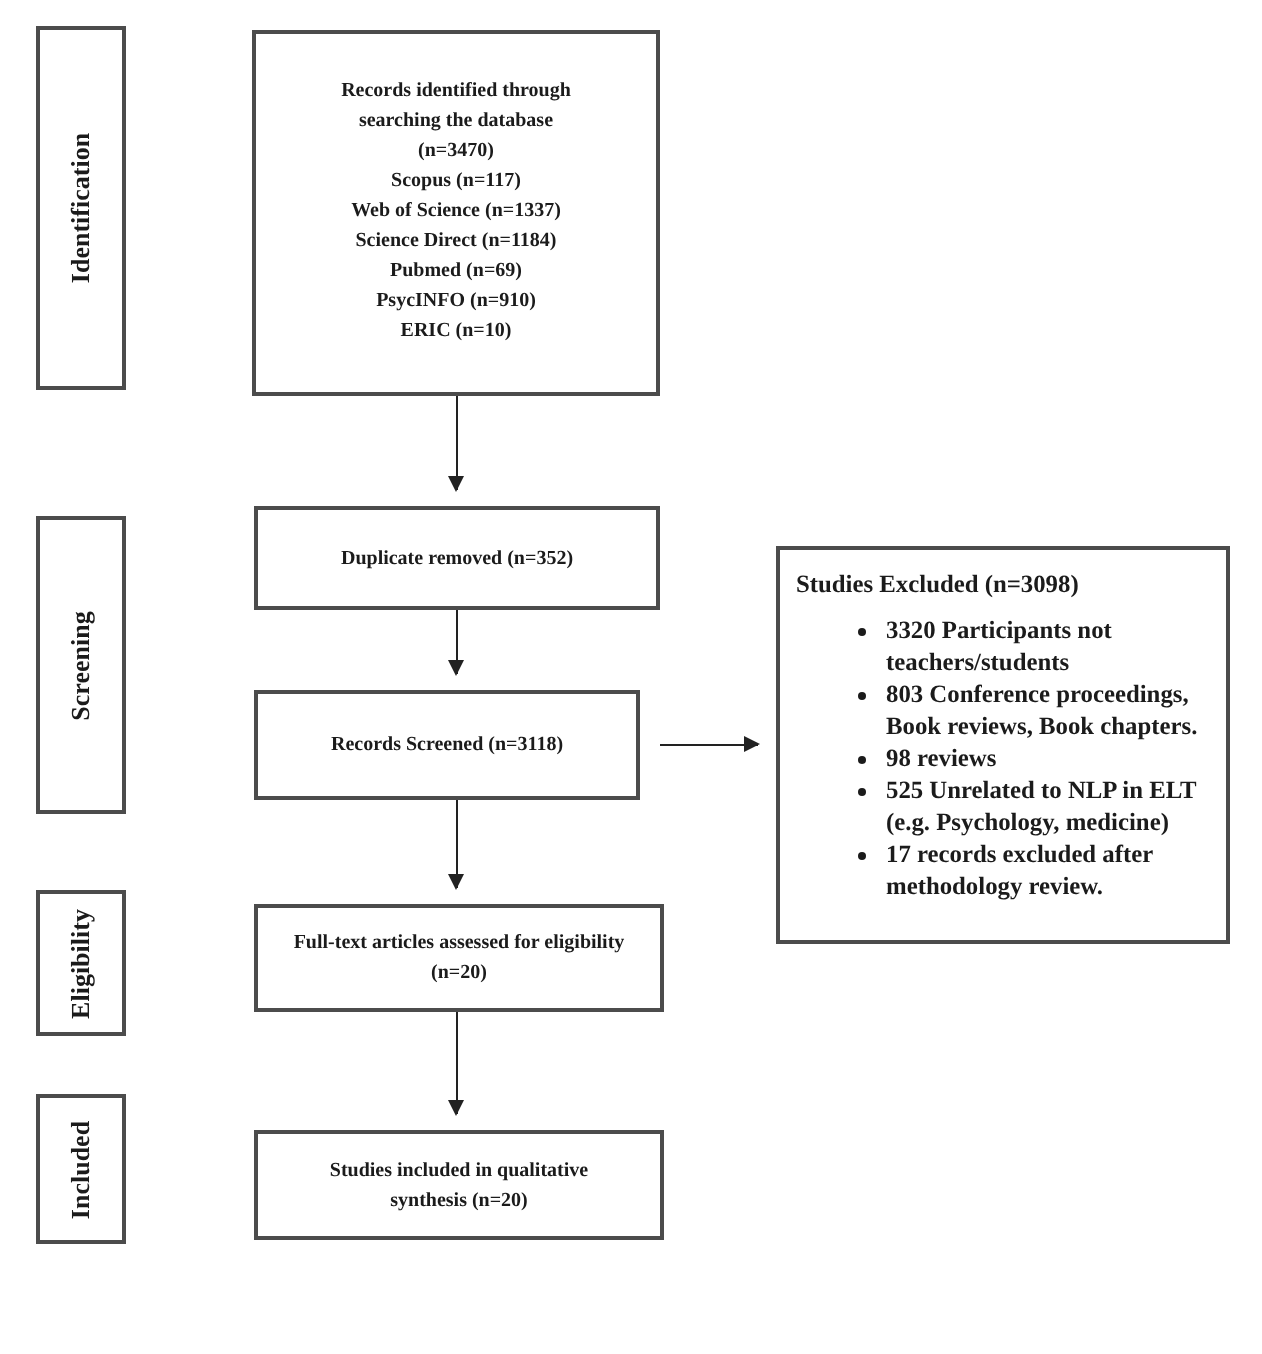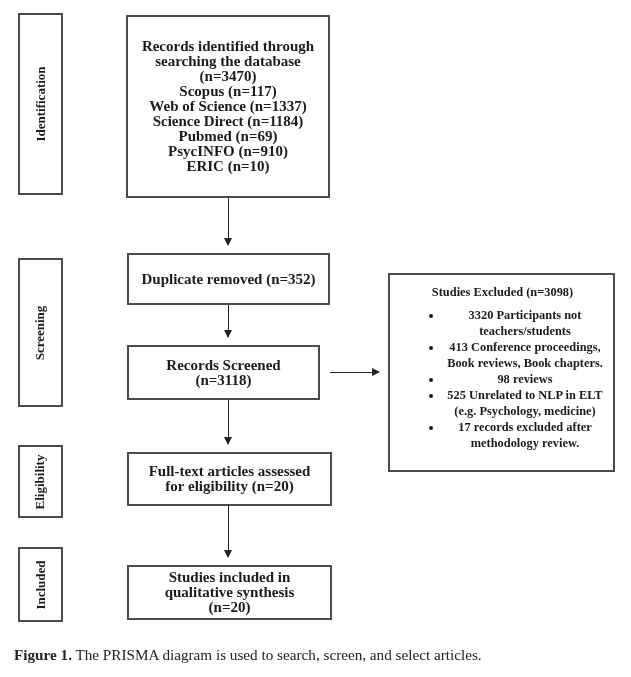--- a/index.html
+++ b/index.html
@@ -3,39 +3,39 @@
 <meta charset="utf-8">
 <style>
   html,body{margin:0;padding:0;background:#ffffff;}
   .figure{
     position:relative;width:631px;height:677px;background:#ffffff;
     font-family:"Liberation Serif","DejaVu Serif",serif;color:#1b1b1b;overflow:hidden;
   }
   .box{
     position:absolute;box-sizing:border-box;border:2px solid #4c4c4c;background:#ffffff;
     display:flex;align-items:center;justify-content:center;text-align:center;
-    font-weight:bold;font-size:15px;line-height:15px;padding:4px 12px;
+    font-weight:bold;font-size:10px;line-height:15px;padding:4px 12px;
   }
   
   .stage-box{position:absolute;box-sizing:border-box;border:2px solid #4c4c4c;background:#fff;
     display:flex;align-items:center;justify-content:center;}
   .stage-label{transform:rotate(-90deg);white-space:nowrap;font-weight:bold;font-size:13px;}
   .pos-stage-identification{left:18px;top:13px;width:45px;height:182px;}
   .pos-stage-screening{left:18px;top:258px;width:45px;height:149px;}
   .pos-stage-eligibility{left:18px;top:445px;width:45px;height:73px;}
   .pos-stage-included{left:18px;top:547px;width:45px;height:75px;}
   
   .pos-box-identification{left:126px;top:15px;width:204px;height:183px;flex-direction:column;line-height:14.9px;padding:4px 6px;}
   .pos-box-duplicate{left:127px;top:253px;width:203px;height:52px;}
   .pos-box-screened{left:127px;top:345px;width:193px;height:55px;}
   .pos-box-fulltext{left:127px;top:452px;width:205px;height:54px;padding:4px 16px;}
   .pos-box-included{left:127px;top:565px;width:205px;height:55px;padding:4px 16px;}
   .pos-box-excluded{
     left:388px;top:273px;width:227px;height:199px;
-    display:block;text-align:center;padding:9px 6px 0 8px;font-size:12.4px;line-height:16px;
+    display:block;text-align:left;padding:9px 6px 0 8px;font-size:12.4px;line-height:16px;
   }
   .excluded-title{font-weight:bold;}
   .excluded-list{margin:7px 0 0 0;padding-left:45px;}
   .excluded-list li{margin:0;padding:0;}
   .line{display:block;}
   
   .varrow{position:absolute;width:0;border-left:1.7px solid #222;}
   .varrow::after{
     content:"";position:absolute;left:-5px;bottom:-1px;width:0;height:0;
     border-left:4.4px solid transparent;border-right:4.4px solid transparent;border-top:8.5px solid #222;
@@ -97,30 +97,27 @@
   </div>
 
   <div class="box pos-box-included">
     <span>Studies included in qualitative synthesis (n=20)</span>
   </div>
 
   <div class="box pos-box-excluded">
     <div class="excluded-title">Studies Excluded (n=3098)</div>
     <ul class="excluded-list">
       <li>3320 Participants not teachers/students</li>
-      <li>413 Conference proceedings, Book reviews, Book chapters.</li>
+      <li>803 Conference proceedings, Book reviews, Book chapters.</li>
       <li>98 reviews</li>
       <li>525 Unrelated to NLP in ELT (e.g. Psychology, medicine)</li>
       <li>17 records excluded after methodology review.</li>
     </ul>
   </div>
 
   <div class="varrow pos-arrow-1"></div>
   <div class="varrow pos-arrow-2"></div>
   <div class="varrow pos-arrow-3"></div>
   <div class="varrow pos-arrow-4"></div>
   <div class="harrow pos-arrow-h"></div>
 
-  <div class="caption">
-    <span class="caption-label">Figure 1.</span><span> The PRISMA diagram is used to search, screen, and select articles.</span>
-  </div>
 
 </div>
 
 </body></html>

